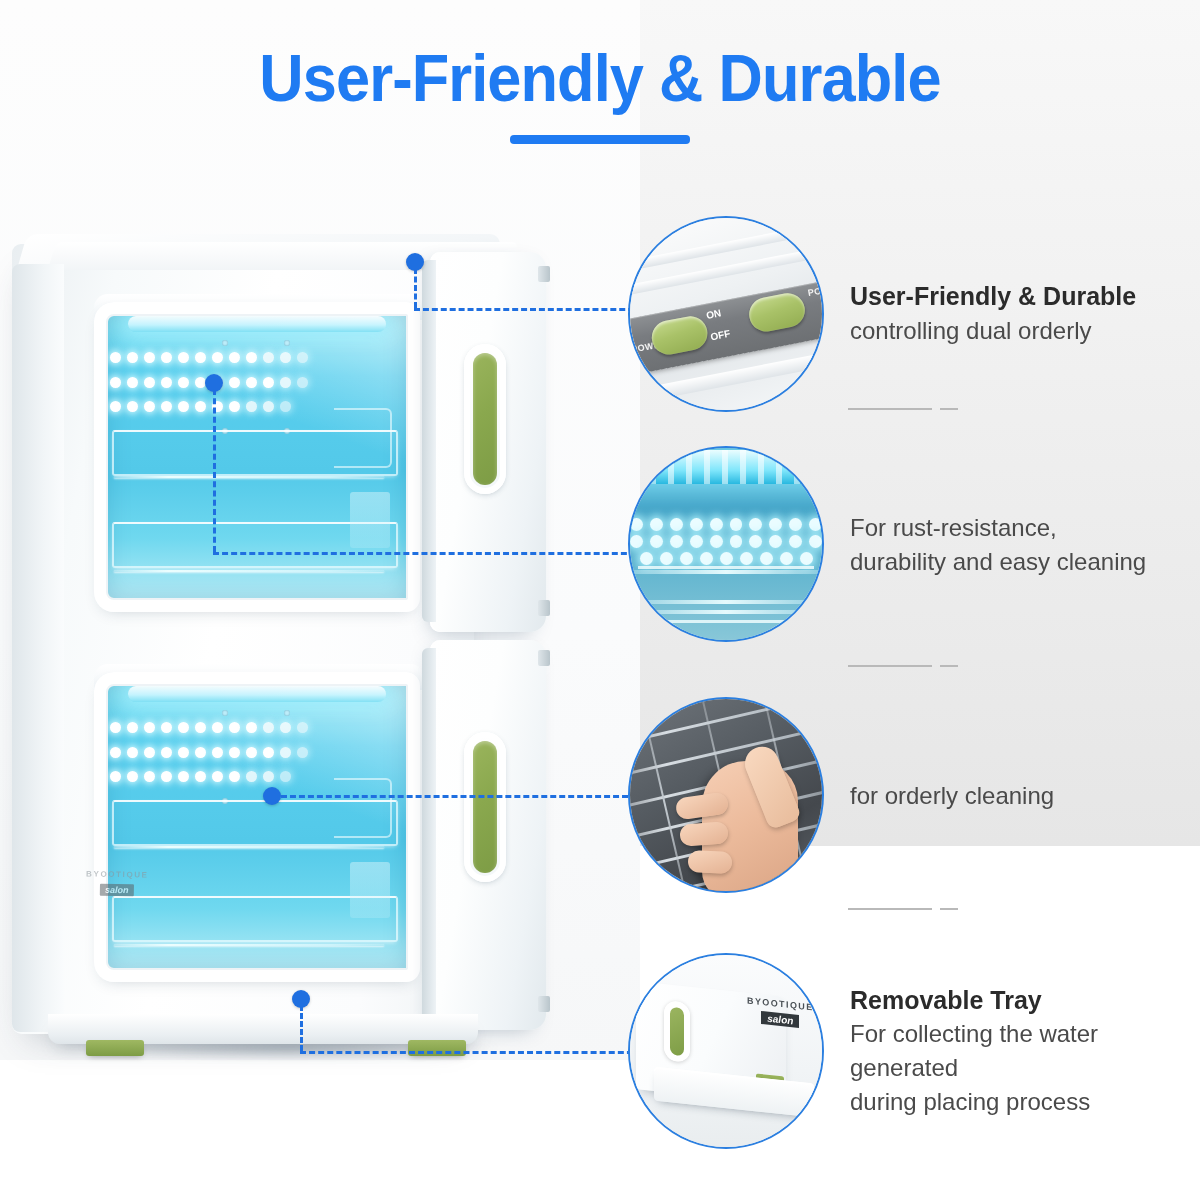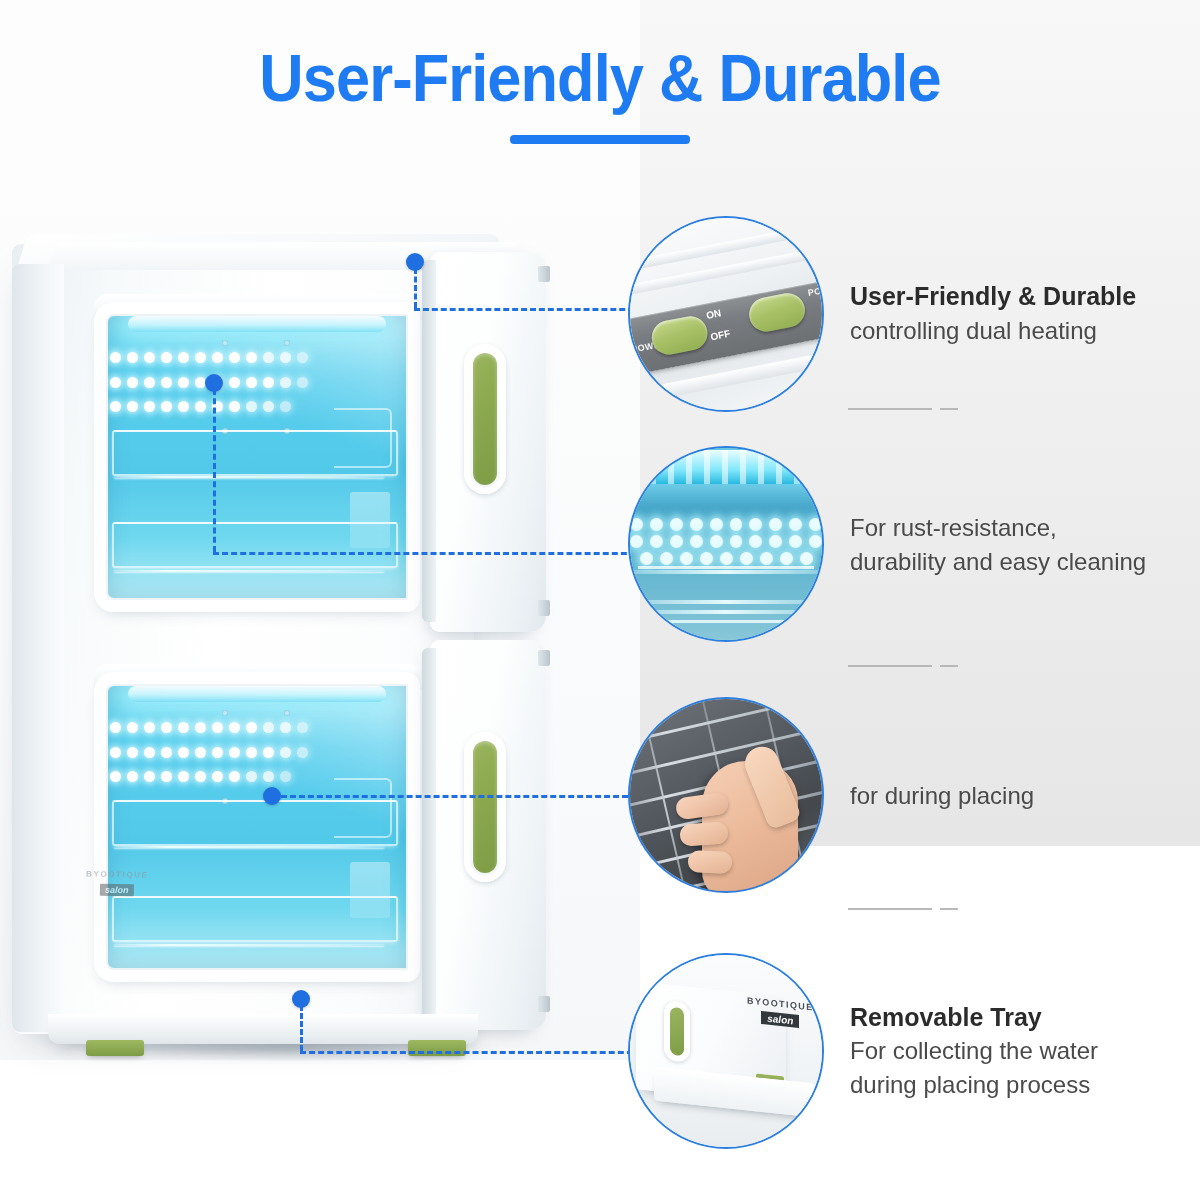--- a/index.html
+++ b/index.html
@@ -455,21 +455,21 @@
       <span class="sw s1"></span>
       <span class="cp-onoff" style="left:110px;top:6px;">ON</span>
       <span class="cp-onoff" style="left:110px;top:28px;">OFF</span>
       <span class="sw s2"></span>
       <span class="cp-lbl" style="left:214px;top:4px;">POWER</span>
 
     </div>
   </div>
   <div class="ftext">
     <div class="ftitle">User-Friendly &amp; Durable</div>
-    <div class="fdesc">controlling dual heating</div>
+    <div class="fdesc">controlling dual orderly</div>
   </div>
 </div>
 
 <div class="divider" style="left:848px;top:408px;"></div>
 
 <div class="feature" style="left:628px;top:446px;">
   <div class="circle">
     <div class="uv-bg"></div>
     <div class="uv-lamp">
       <span class="seg" style="left:14px;"></span>
@@ -547,21 +547,21 @@
     <div class="rk-vert" style="left:96px;"></div>
     <div class="rk-vert" style="left:158px;"></div>
     <div class="hand">
       <span class="thumb"></span>
       <span class="finger" style="left:-26px;top:34px;width:52px;height:22px;transform:rotate(-8deg);"></span>
       <span class="finger" style="left:-22px;top:62px;width:48px;height:22px;transform:rotate(-4deg);"></span>
       <span class="finger" style="left:-14px;top:90px;width:44px;height:22px;transform:rotate(2deg);"></span>
     </div>
   </div>
   <div class="ftext">
-    <div class="fdesc">for during placing</div>
+    <div class="fdesc">for orderly cleaning</div>
   </div>
 </div>
 
 <div class="divider" style="left:848px;top:908px;"></div>
 
 <div class="feature" style="left:628px;top:953px;">
   <div class="circle">
     <div class="tr-bg"></div>
     <div class="tr-body">
       <div class="tr-handle">
@@ -572,15 +572,16 @@
       <div class="brand">BYOOTIQUE</div>
       <div class="salon">salon</div>
     </div>
     <div class="tr-foot" style="left:42px;top:136px;transform:skewY(6deg);"></div>
     <div class="tr-foot" style="left:126px;top:120px;transform:skewY(6deg);"></div>
     <div class="tr-tray"></div>
   </div>
   <div class="ftext">
     <div class="ftitle">Removable Tray</div>
     <div class="fdesc">For collecting the water</div>
+    <div class="fdesc">generated</div>
     <div class="fdesc">during placing process</div>
   </div>
 </div>
 
 </body></html>

